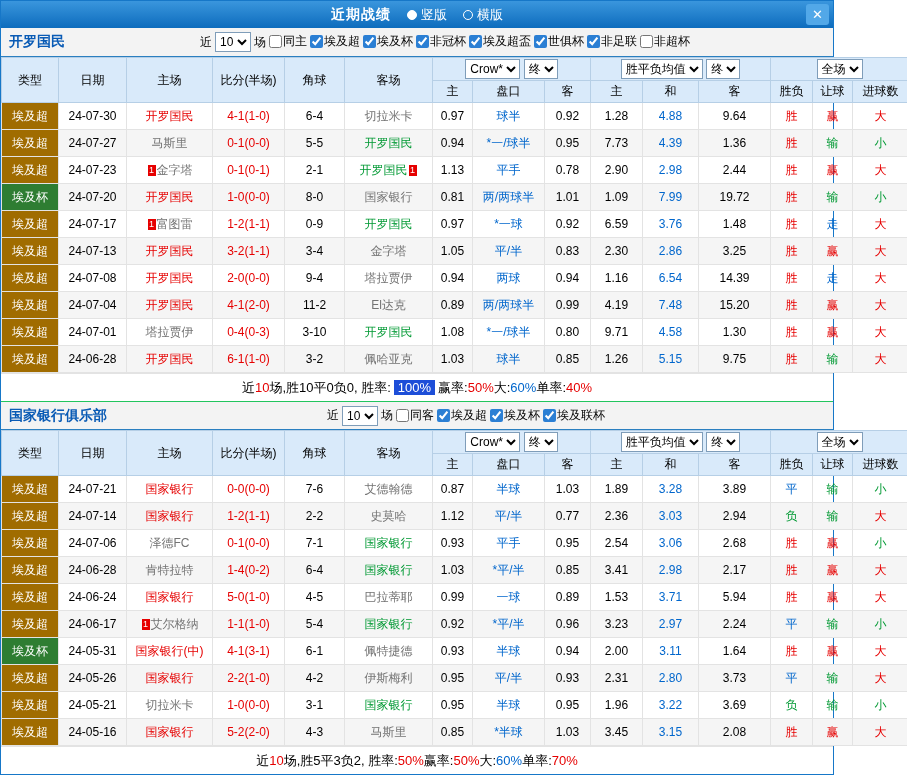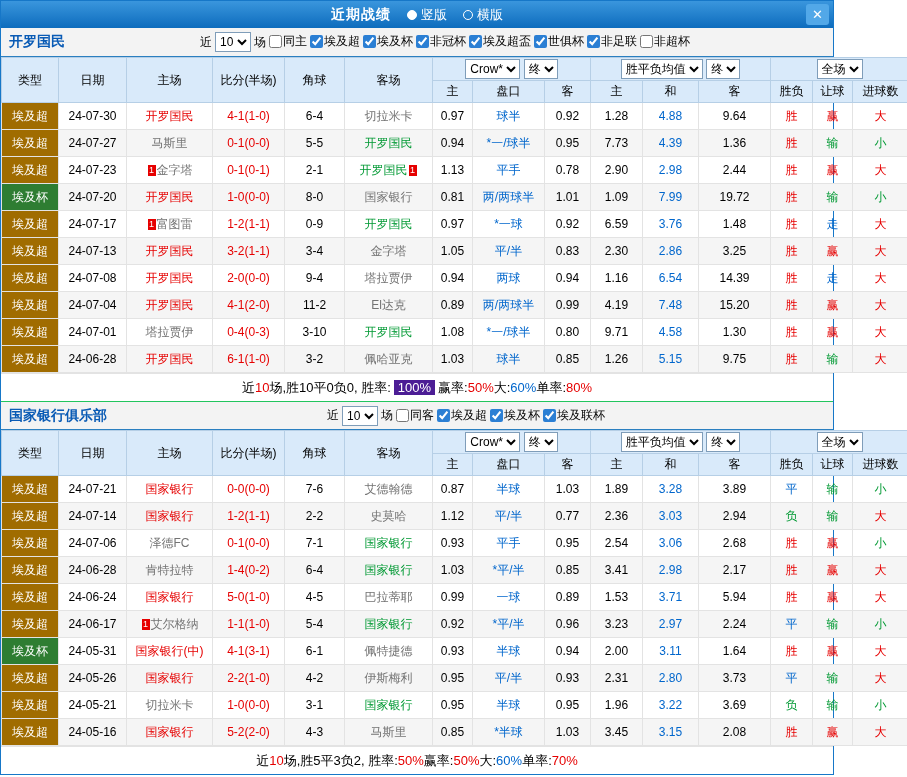--- a/index.html
+++ b/index.html
@@ -59,21 +59,21 @@
     display:inline-block; background:#e60000; color:#fff; font-size:9px;
     line-height:11px; min-width:8px; height:11px; padding:0 1px; margin:0 1px;
     vertical-align:1px;
   }
 
   
   .summary {
     height:28px; display:flex; align-items:center; justify-content:center;
     font-size:13px; border-top:1px solid #e3e3e3; background:#fff;
   }
-  .summary .hl { background:#4c1d95; color:#fff; padding:0 4px; margin:0 3px; }
+  .summary .hl { background:#1d4ed8; color:#fff; padding:0 4px; margin:0 3px; }
 </style>
 </head>
 <body>
 
 <div class="page">
 
   <div class="titlebar">
     <div class="title-center">
       <span class="panel-title">近期战绩</span>
       <label class="radio-opt">
@@ -349,21 +349,21 @@
     <div class="summary">
         <span>近</span>
         <span class="c-red">10</span>
         <span>场,胜10平0负0, 胜率: </span>
         <span class=" hl">100%</span>
         <span> 赢率:</span>
         <span class="c-red">50%</span>
         <span> 大:</span>
         <span class="c-blue">60%</span>
         <span> 单率:</span>
-        <span class="c-red">80%</span>
+        <span class="c-red">40%</span>
       </div>
   </section>
 
   <section>
     <div class="section-header">
       <span class="team-name">国家银行俱乐部</span>
       <div class="filters">
         <span>近</span>
         <select><option>10</option></select>
         <span>场</span>

